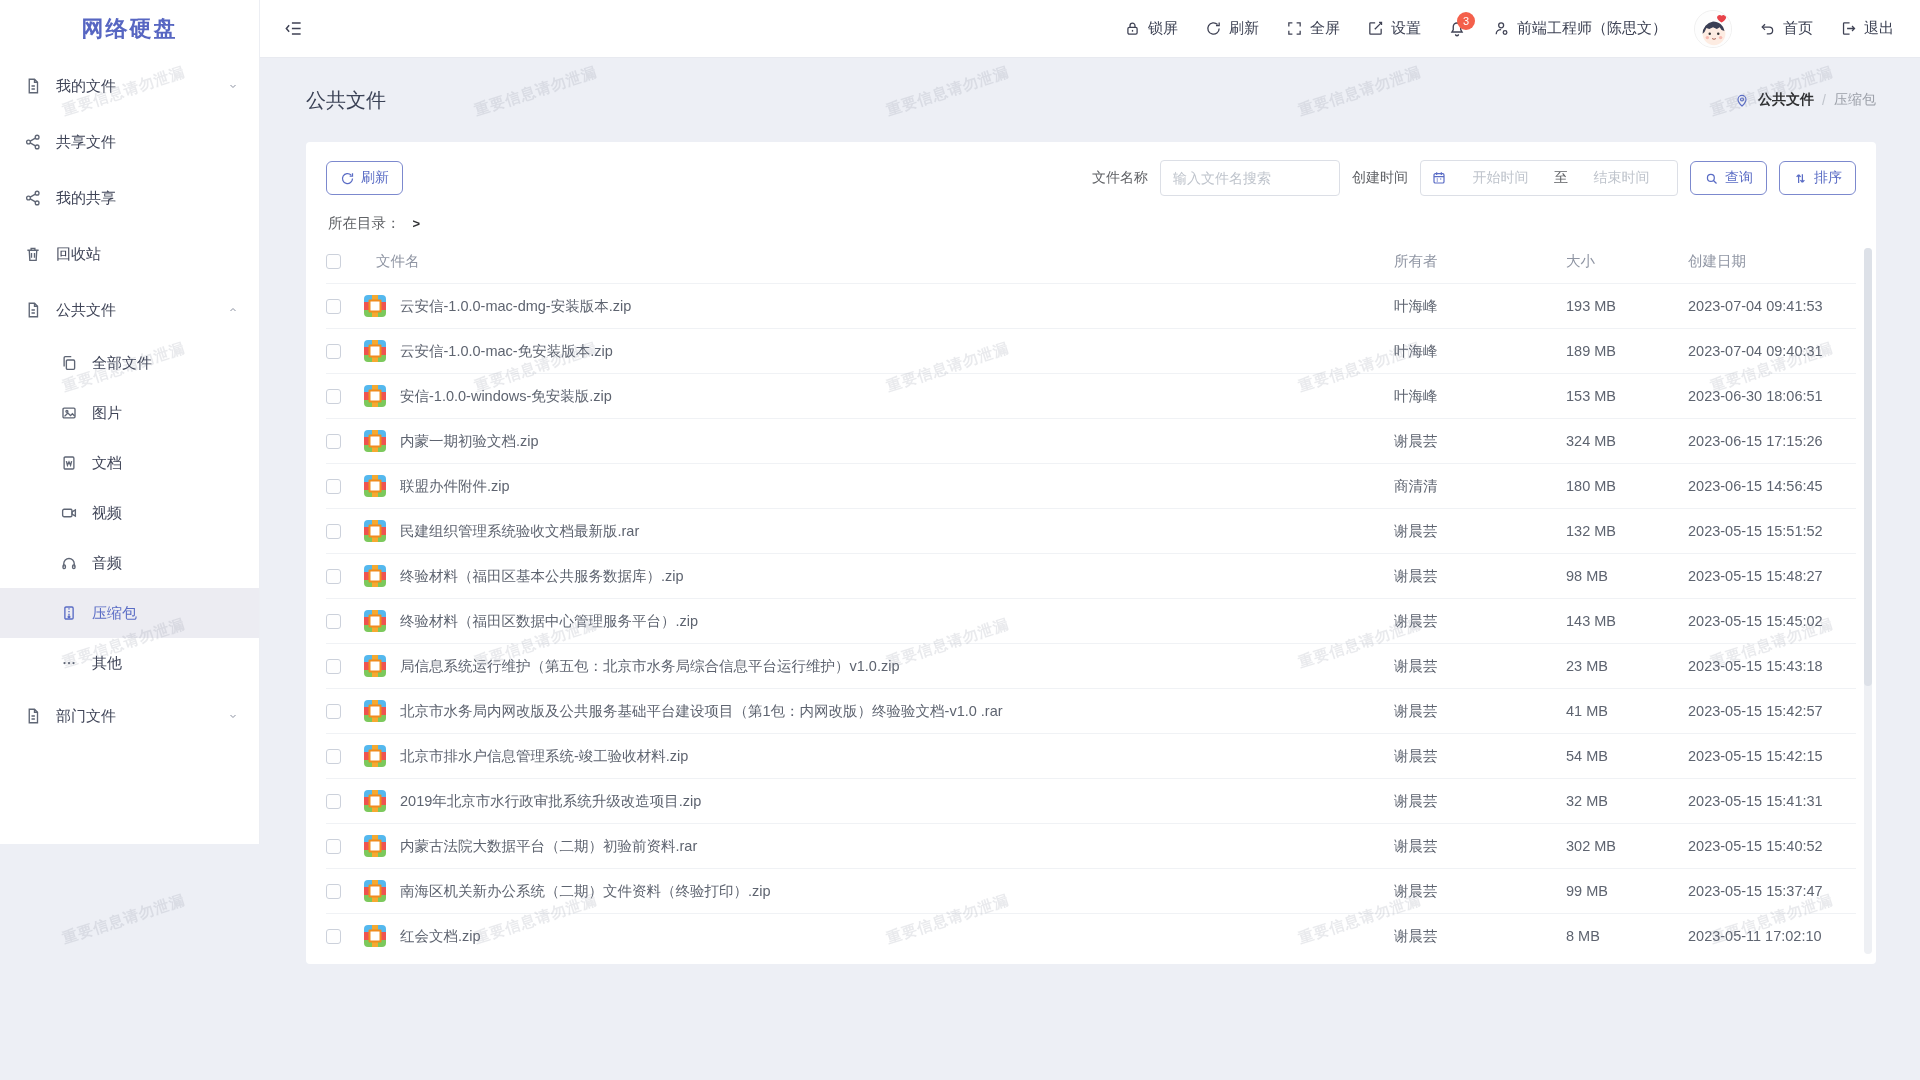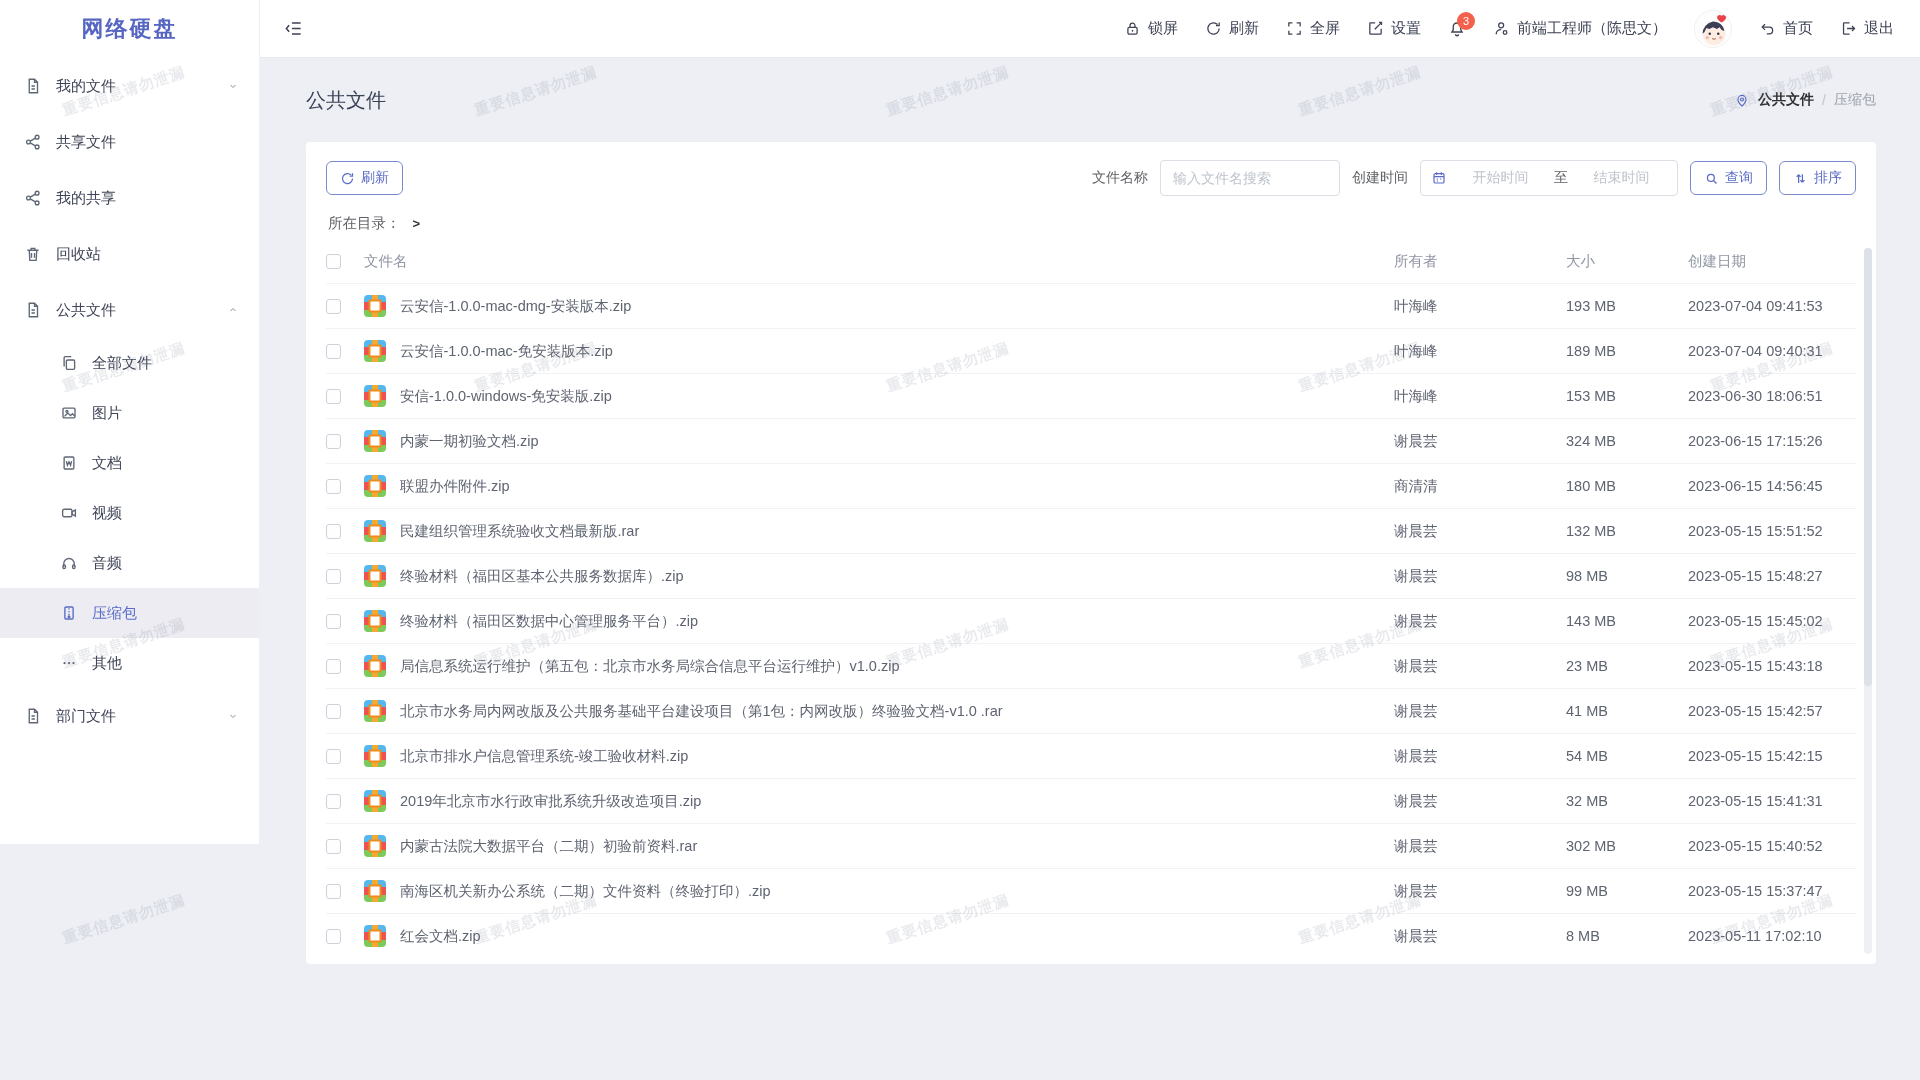--- a/index.html
+++ b/index.html
@@ -56,21 +56,21 @@
   .dr-ph { font-size:14px; color:#bfc4cc; flex:1; text-align:center; }
   .dr-to { font-size:14px; color:#606266; }
 
   
   .dir-row { display:flex; align-items:center; margin:18px 0 6px 2px; font-size:14.5px; color:#606266; }
   .dir-arrow { margin-left:12px; color:#303133; font-weight:700; font-size:13px; cursor:default; }
 
   
   .trow, .thead { display:grid; grid-template-columns:38px 36px 1fr 172px 122px 168px; align-items:center; }
   .thead { height:44px; color:#8f95a3; font-size:14.5px; }
-  .thead .hname { grid-column:2 / 4; }
+  .thead .hname { grid-column:2 / 4;margin-left:12px; }
   .trow { height:45px; border-top:1px solid #f0f2f5; font-size:14.5px; color:#5e6470; }
   .checkbox { width:15px; height:15px; border:1px solid #ccd1db; border-radius:3px; background:#fefefe; cursor:pointer; }
   .cell-name { color:#5e6470; cursor:pointer; white-space:nowrap; overflow:hidden; text-overflow:ellipsis; padding-right:4px; }
 
   .zipicon { width:22px; height:22px; border-radius:4px; position:relative; overflow:hidden;
     background:linear-gradient(to bottom,#54b8ee 0 34%,#ef5350 34% 67%,#7cc95c 67% 100%); }
   .zipicon::before { content:""; position:absolute; left:50%; transform:translateX(-50%); top:0; bottom:0; width:6px; background:#f5a930; }
   .zipicon::after { content:""; position:absolute; left:50%; top:50%; transform:translate(-50%,-50%); width:9px; height:9px; background:#fff; border:2.5px solid #f08c1f; border-radius:1px; }
 
   .vscroll { position:absolute; right:4px; top:106px; bottom:10px; width:8px; border-radius:4px; background:#eef0f4; }

